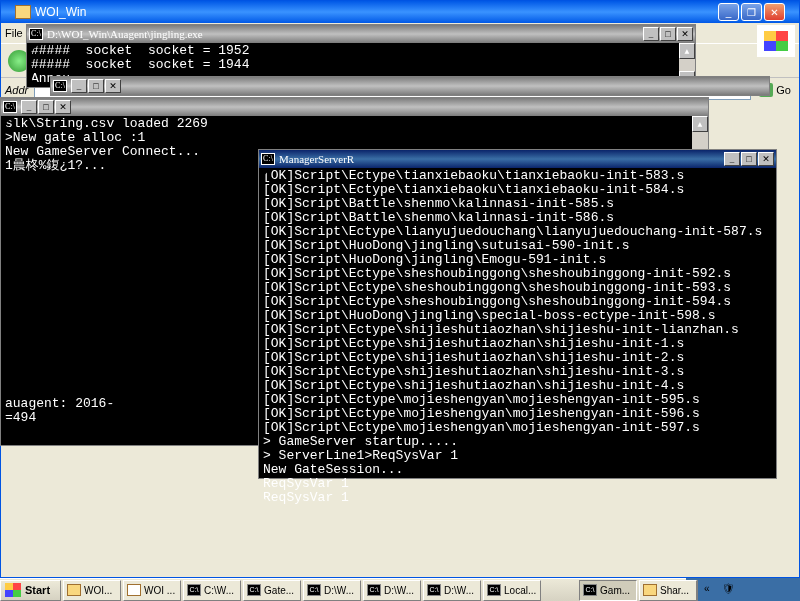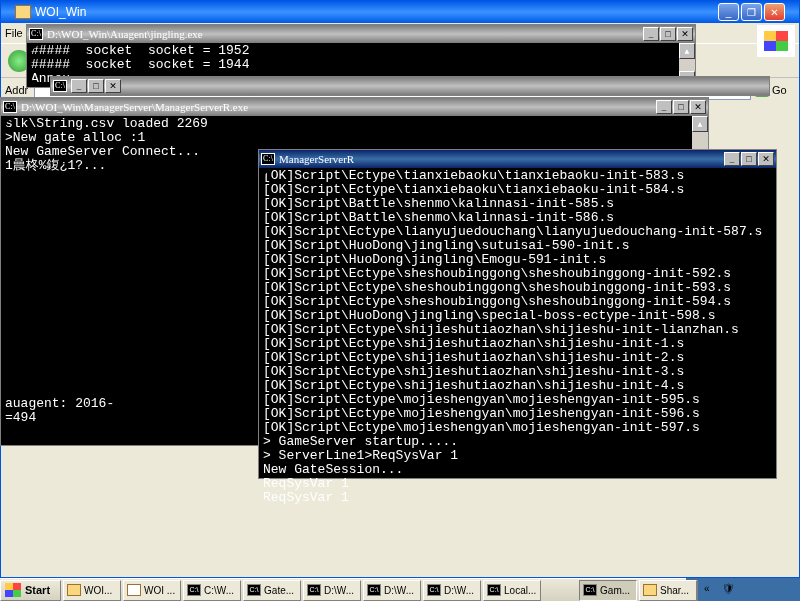--- a/index.html
+++ b/index.html
@@ -11,23 +11,23 @@
 .explorer-title .title-text { flex: 1; }
 .win-btns { display: flex; gap: 2px; }
 .win-btn { width: 21px; height: 18px; background: linear-gradient(#7ba4e8, #3868c8); border: 1px solid #fff; border-radius: 3px; color: white; font-size: 10px; display: flex; align-items: center; justify-content: center; cursor: pointer; }
 .win-btn.close { background: linear-gradient(#f0a070, #e04030); }
 .menubar { height: 20px; background: #ece9d8; padding: 2px 4px; font-size: 11px; display: flex; align-items: center; }
 .menubar span { margin-right: 2px; }
 .toolbar { height: 34px; background: #ece9d8; border-top: 1px solid #fff; display: flex; align-items: center; padding: 2px; }
 .toolbar .nav-btn { width: 32px; height: 30px; display: flex; align-items: center; justify-content: center; }
 .toolbar .dot-green { width: 22px; height: 22px; border-radius: 50%; background: radial-gradient(#8e8, #393); }
 .addressbar { height: 24px; background: #ece9d8; display: flex; align-items: center; padding: 2px 4px; border-top: 1px solid #c0c0c0; }
-.addressbar .addr-label { margin-right: 6px; }
+.addressbar .addr-label { margin-right: 6px; font-style: italic; }
 .addressbar .addr-input { flex: 1; height: 20px; background: white; border: 1px solid #7f9db9; }
-.addressbar .go-btn { margin-left: 4px; width: 40px; height: 20px; display: flex; align-items: center; }
+.addressbar .go-btn { margin-left: 4px; width: 40px; height: 20px; display: flex; align-items: center; justify-content: center; }
 .addressbar .go-ic { width: 14px; height: 14px; background: #5a5; border-radius: 2px; margin-right: 3px; }
 .win-logo { position: absolute; top: 24px; right: 4px; width: 38px; height: 32px; background: white; display: flex; align-items: center; justify-content: center; }
 .win-logo .flag { width: 24px; height: 20px; background: conic-gradient(#f44 0 25%, #4c4 25% 50%, #44f 50% 75%, #fc4 75% 100%); }
 
 .console { position: absolute; background: #000; border: 1px solid #808080; font-family: 'Courier New', monospace; font-size: 13px; color: #fff; }
 .console-title { height: 18px; background: linear-gradient(#7b7b7b, #c0c0c0, #7b7b7b); color: white; display: flex; align-items: center; padding: 0 2px; font-size: 11px; font-family: Tahoma; }
 .console-title.active { background: linear-gradient(#0a246a, #3a6ea5, #0a246a); }
 .console-title .cmd-icon { width: 14px; height: 12px; background: #000; border: 1px solid #fff; margin-right: 4px; font-size: 8px; line-height: 10px; text-align: center; }
 .console-title .title-text { flex: 1; white-space: nowrap; overflow: hidden; }
 .cwin-btns { display: flex; gap: 1px; }
@@ -112,21 +112,20 @@
       <div class="cwin-btn">_</div>
       <div class="cwin-btn">□</div>
       <div class="cwin-btn">✕</div>
     </div>
   </div>
 </div>
 
 <div class="console" id="con3">
   <div class="console-title">
     <div class="cmd-icon">C:\</div>
-    <span class="title-text">D:\WOI_Win\ManagerServer\ManagerServerR.exe</span>
     <div class="cwin-btns">
       <div class="cwin-btn">_</div>
       <div class="cwin-btn">□</div>
       <div class="cwin-btn">✕</div>
     </div>
   </div>
   <div class="console-body" id="con3-body">slk\String.csv loaded 2269
 &gt;New gate alloc :1
 New GameServer Connect...
 1曟柊%鍑¿1?...

